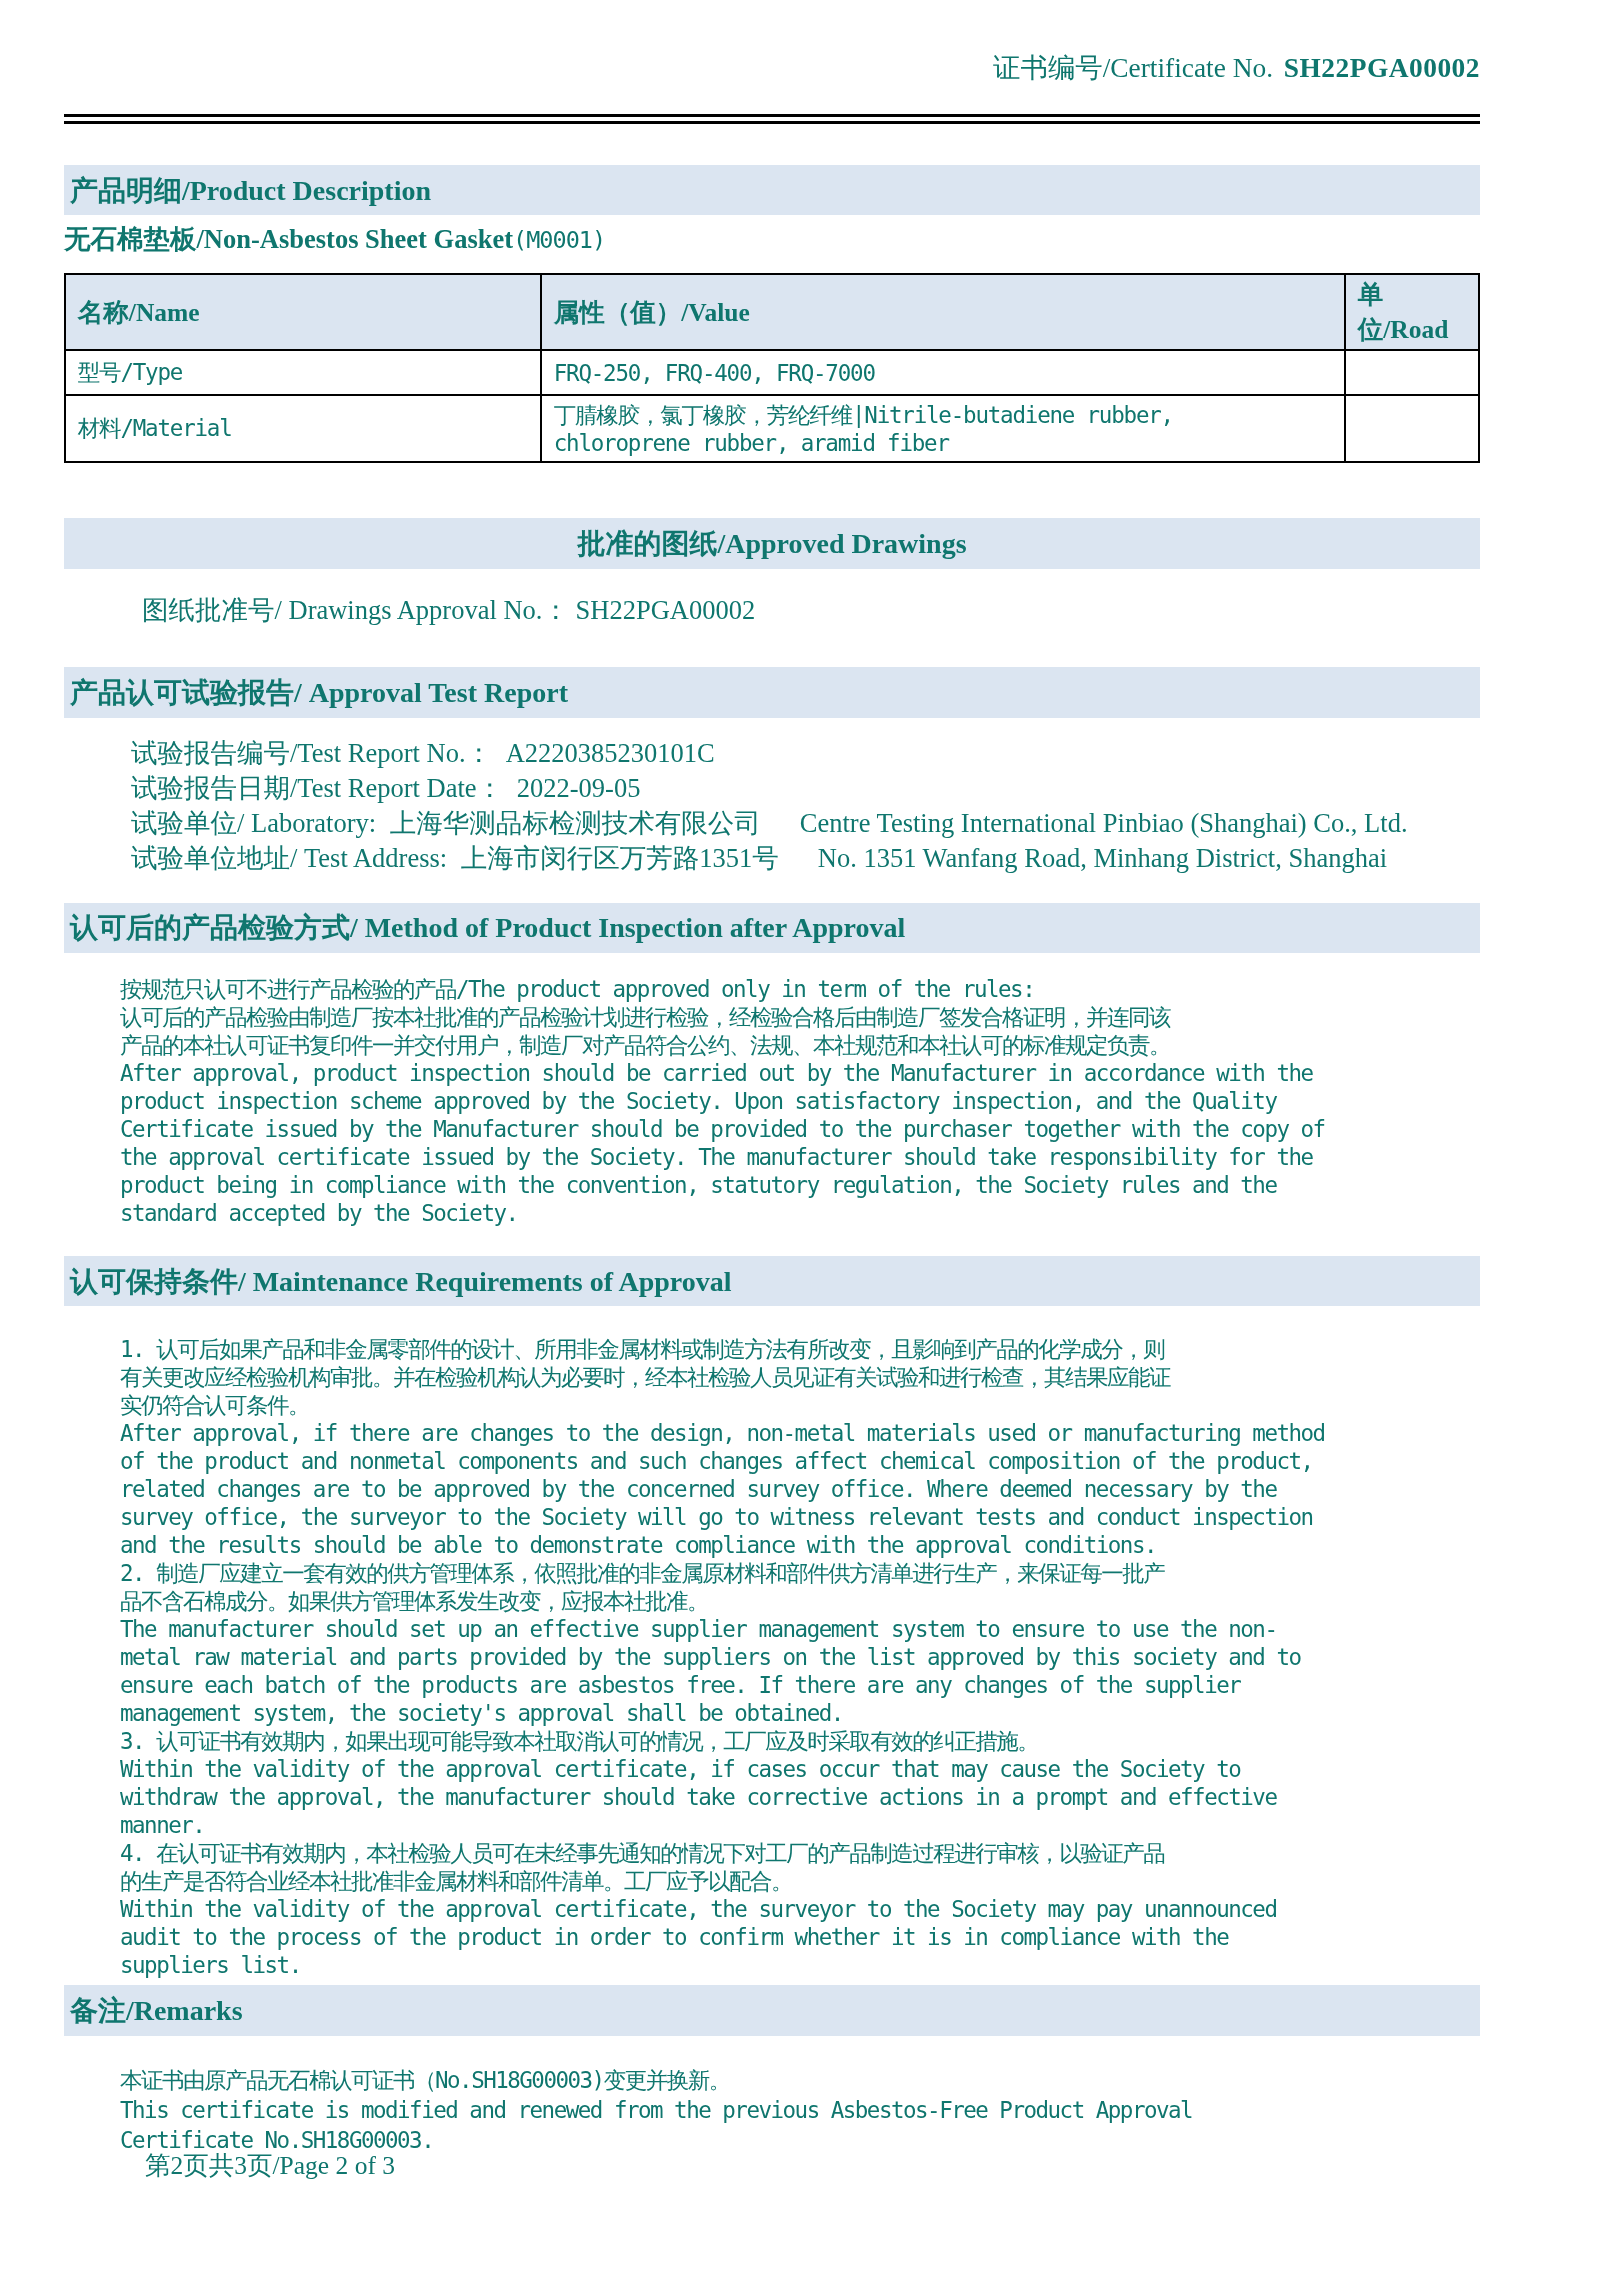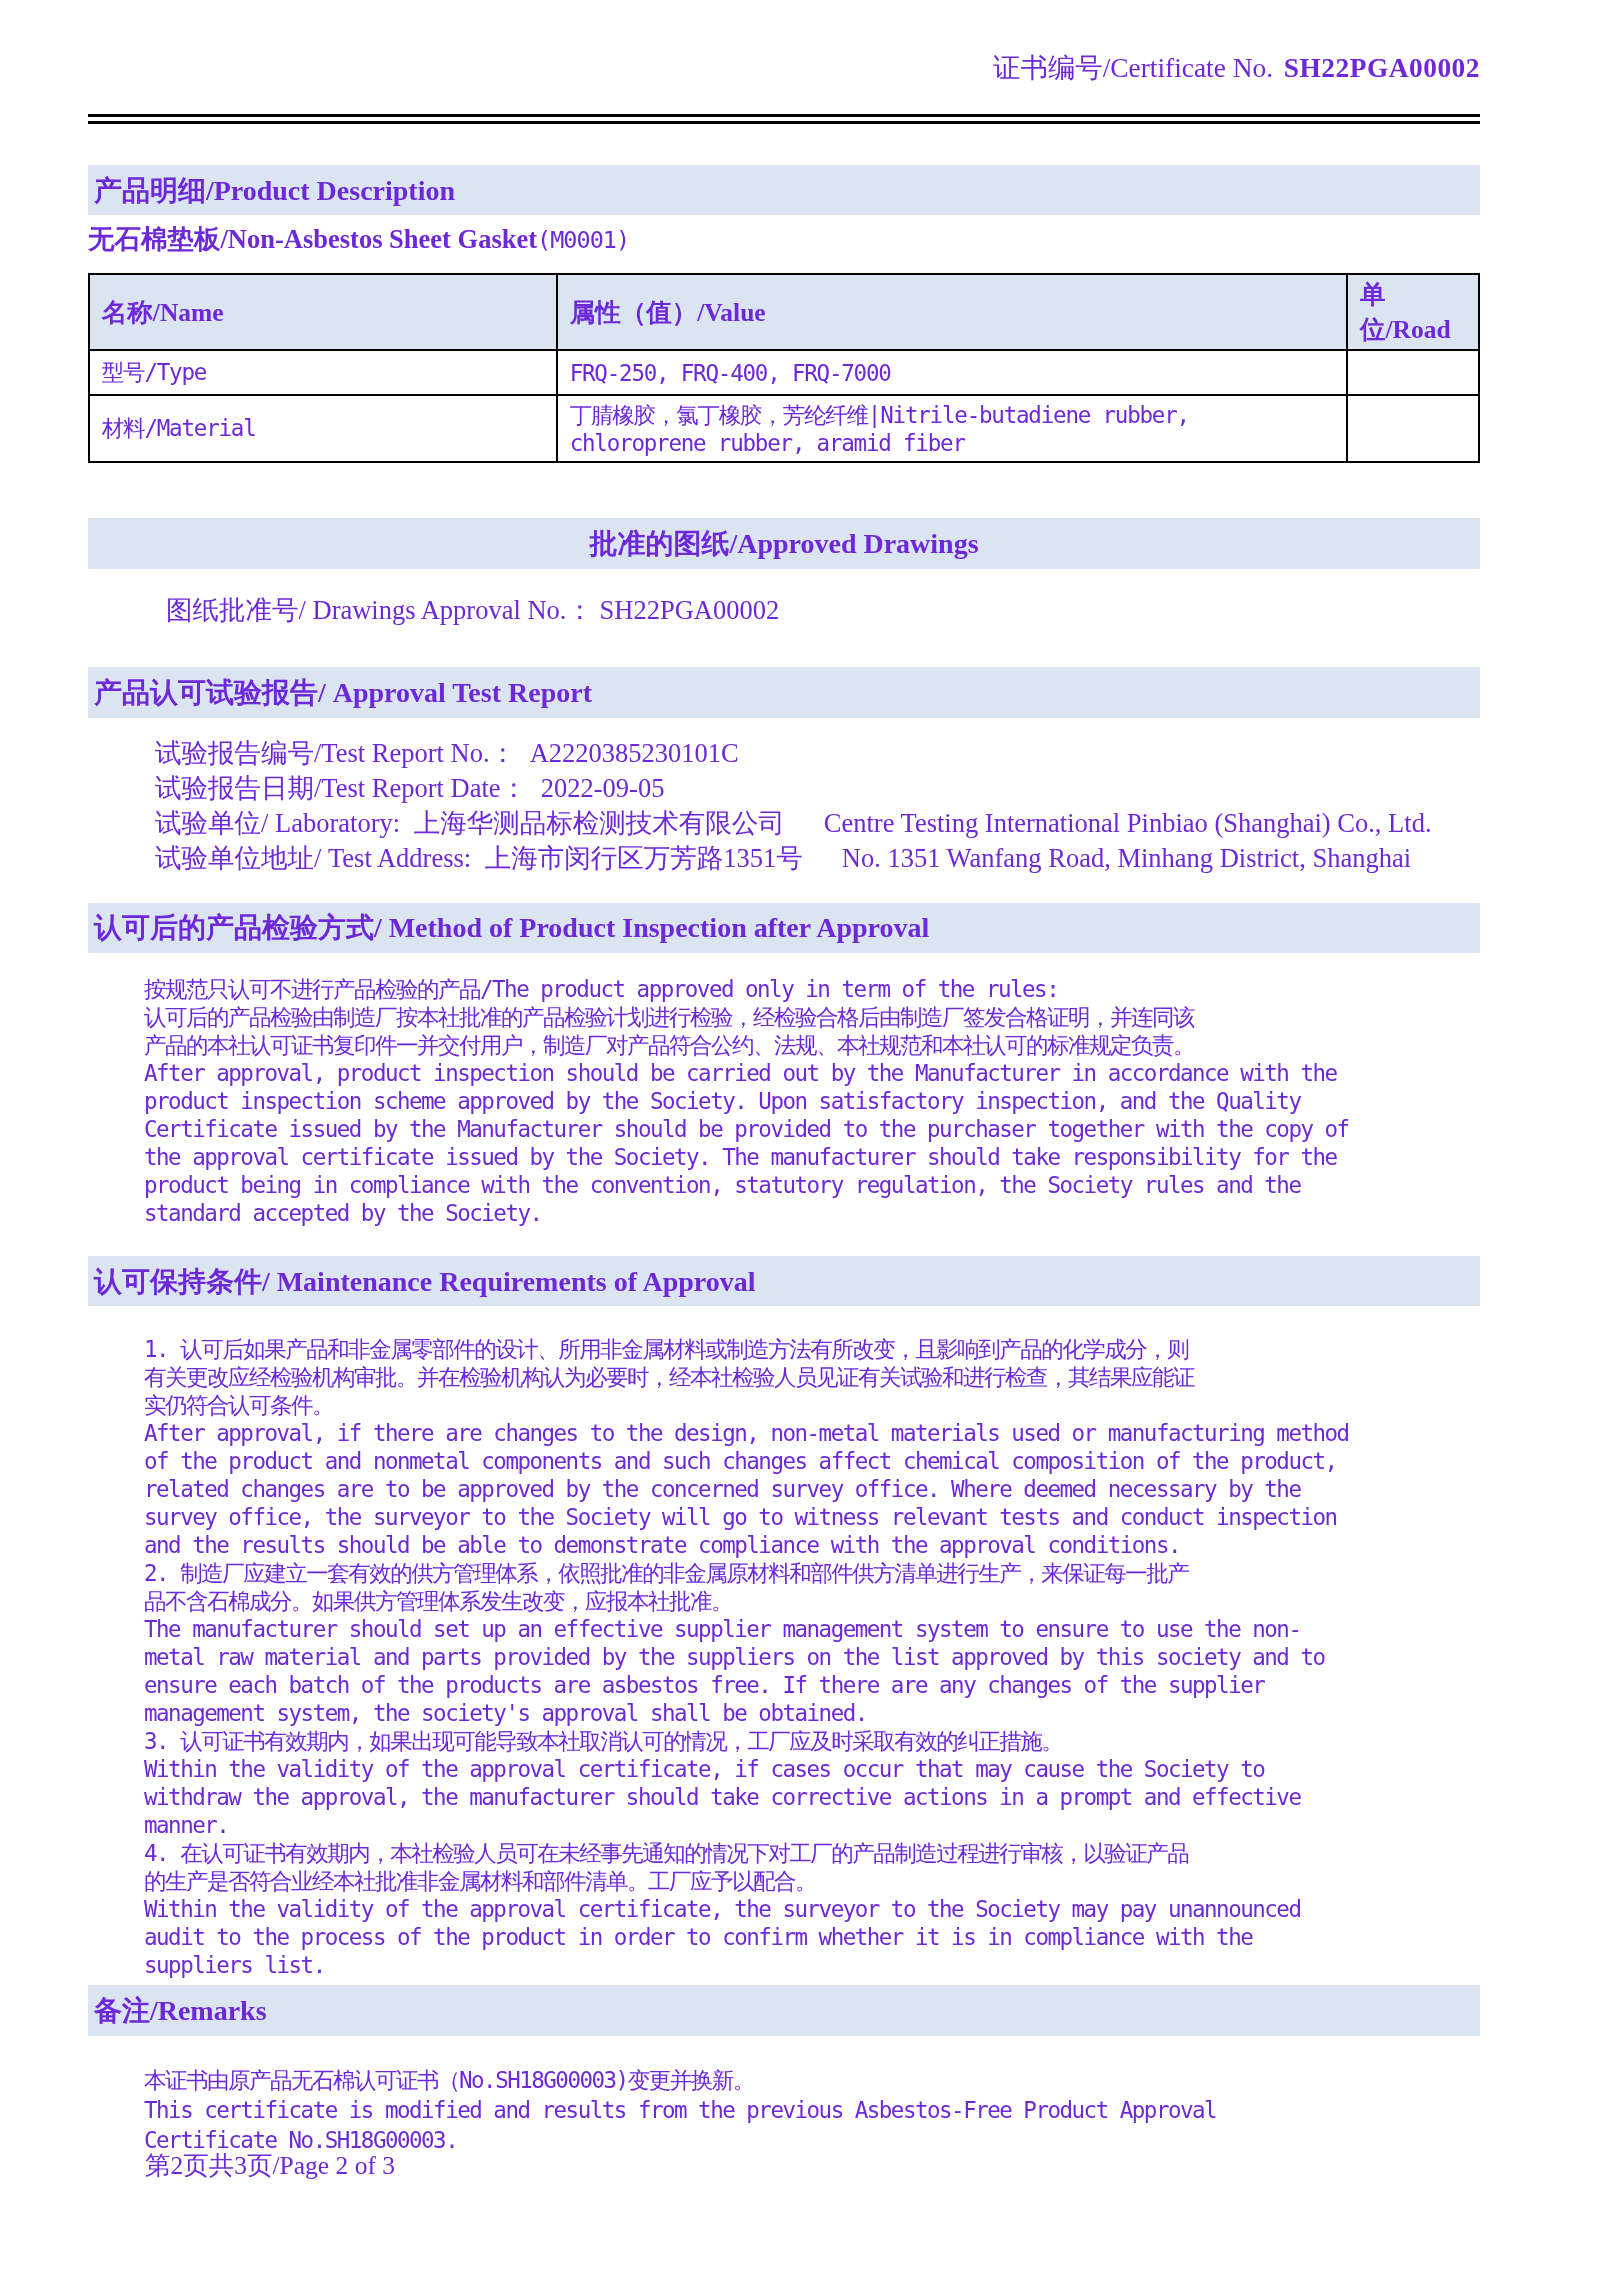--- a/index.html
+++ b/index.html
@@ -1,23 +1,23 @@
 <!DOCTYPE html>
 <html><head>
 <meta charset="utf-8">
 <style>
   html,body { margin:0; padding:0; background:#ffffff; }
   .page {
     position:relative;
     width:1620px; height:2293px;
     margin:0 auto;
     background:#ffffff;
-    color:#6d28d9;
+    color:#0f766e;
     box-sizing:border-box;
-    padding:51px 140px 0 88px;
+    padding:51px 140px 0 64px;
     font-family:"Liberation Serif", serif;
     overflow:hidden;
   }
   
   .doc-header { text-align:right; font-size:27.4px; line-height:34px; }
   .doc-header .cert-no { font-weight:bold; margin-left:3.9px; letter-spacing:0.5px; }
   .double-rule {
     margin-top:29px;
     height:3.9px;
     border-top:3.9px solid #000;
@@ -208,19 +208,19 @@
 4. 在认可证书有效期内，本社检验人员可在未经事先通知的情况下对工厂的产品制造过程进行审核，以验证产品
 的生产是否符合业经本社批准非金属材料和部件清单。工厂应予以配合。
 Within the validity of the approval certificate, the surveyor to the Society may pay unannounced
 audit to the process of the product in order to confirm whether it is in compliance with the
 suppliers list.</div>
 
   <div class="section-bar bar-remarks">
     <span>备注/Remarks</span>
   </div>
   <div class="para para-remarks">本证书由原产品无石棉认可证书（No.SH18G00003)变更并换新。
-This certificate is modified and results from the previous Asbestos-Free Product Approval
+This certificate is modified and renewed from the previous Asbestos-Free Product Approval
 Certificate No.SH18G00003.</div>
 
   <div class="page-footer">第2页共3页/Page 2 of 3</div>
 
 </div>
 
 
 </body></html>

